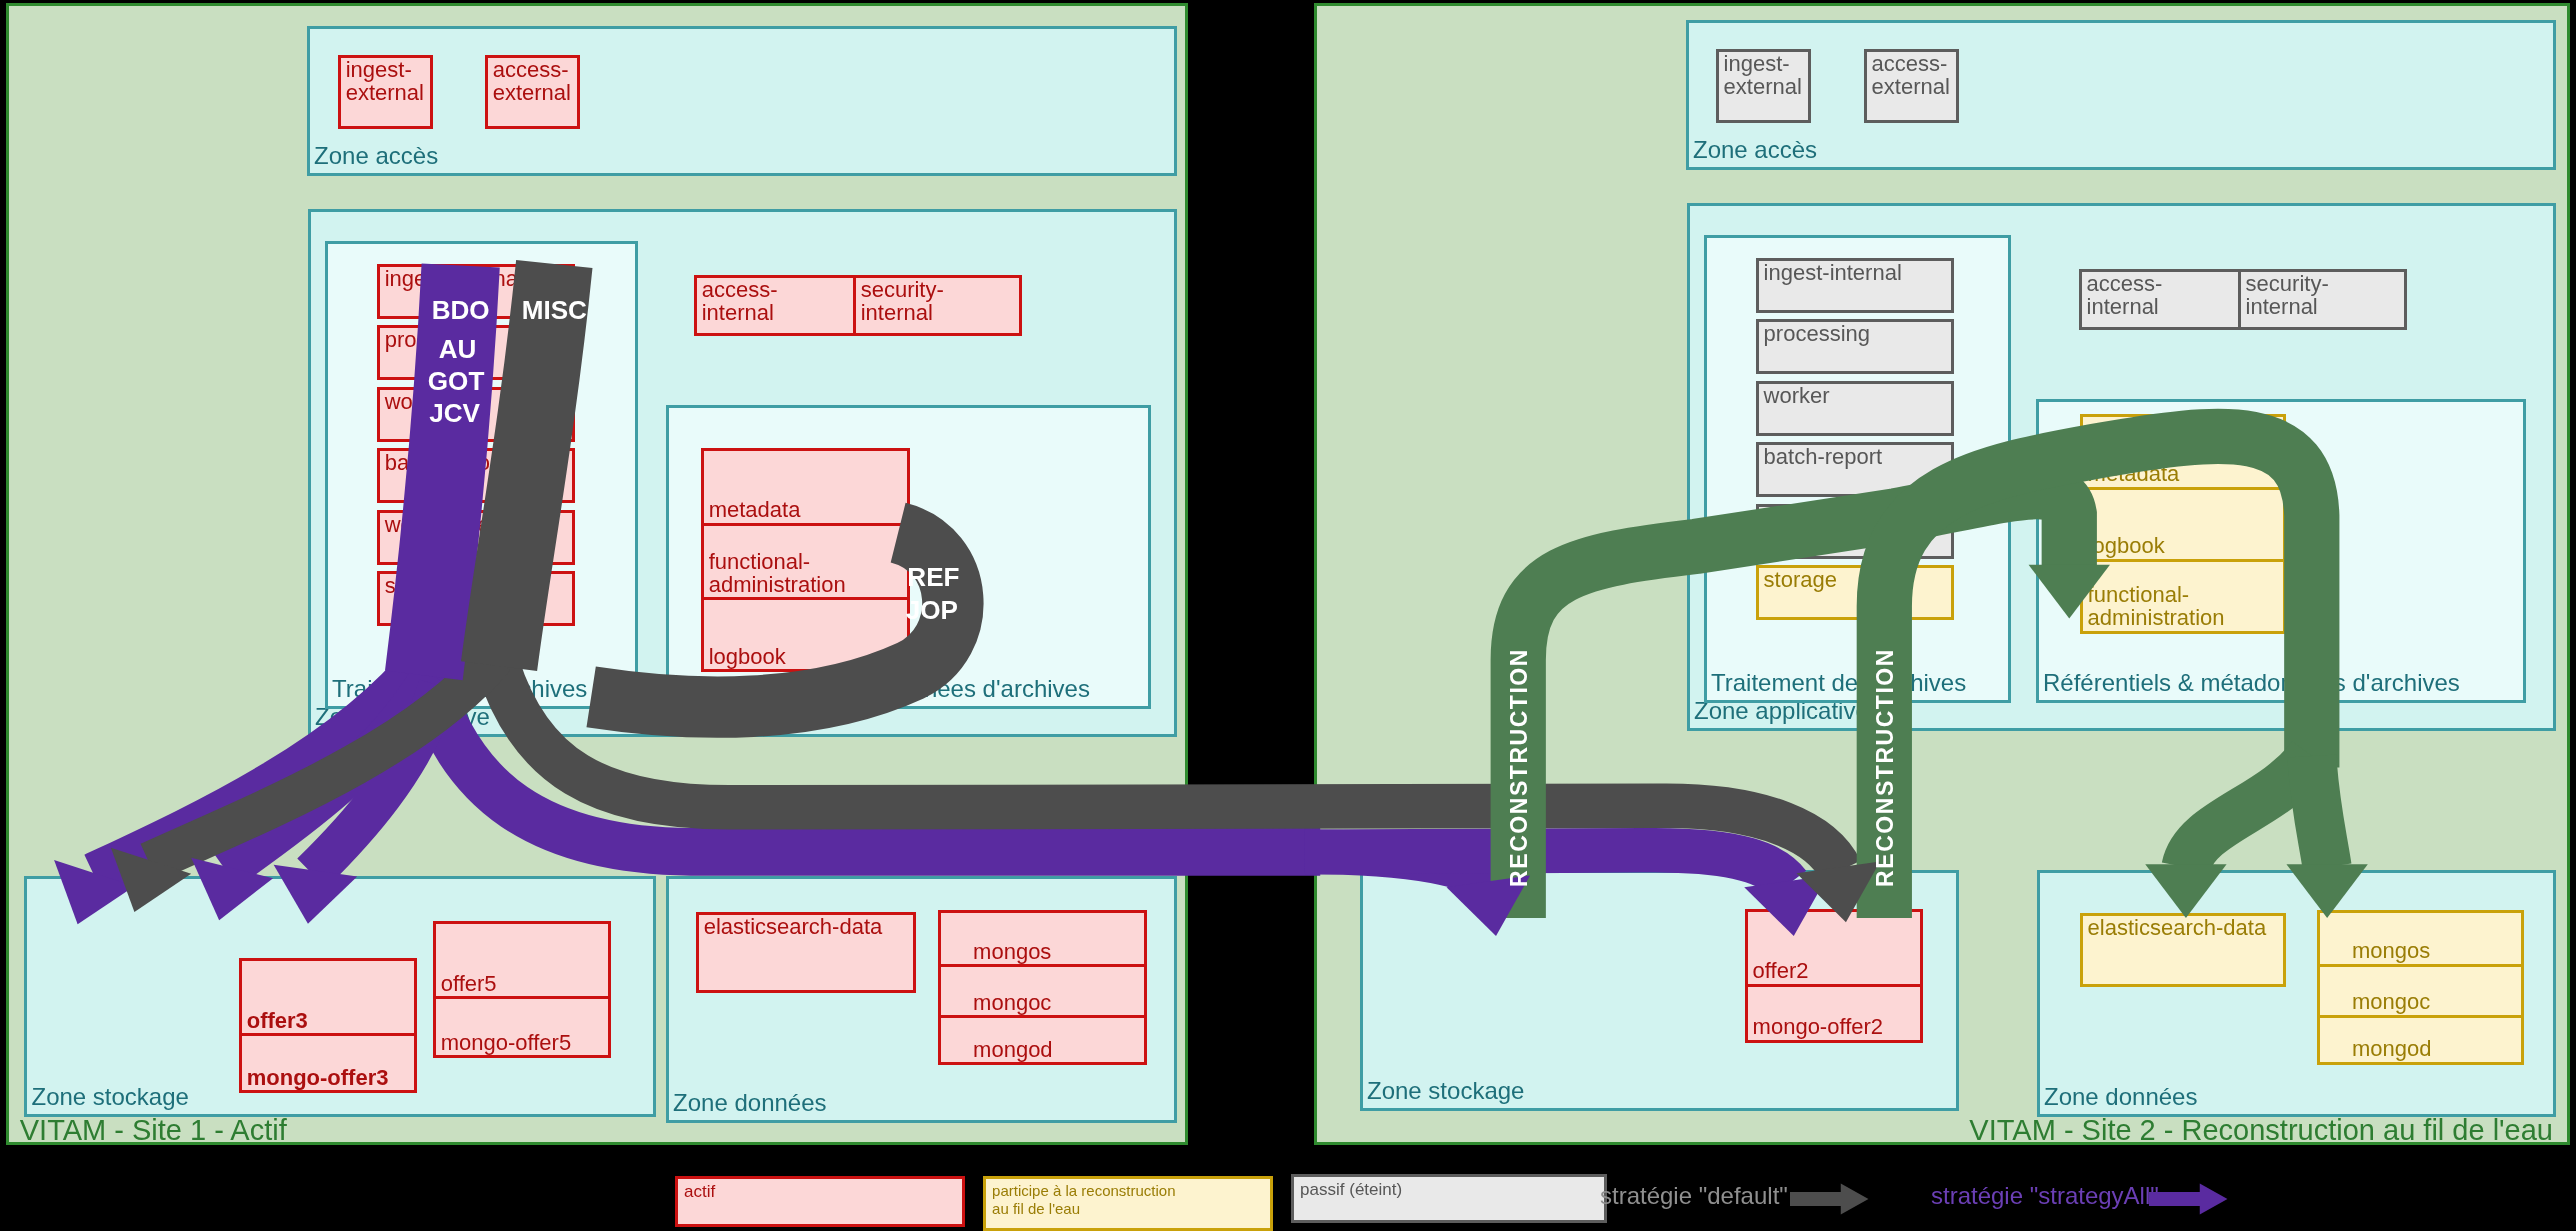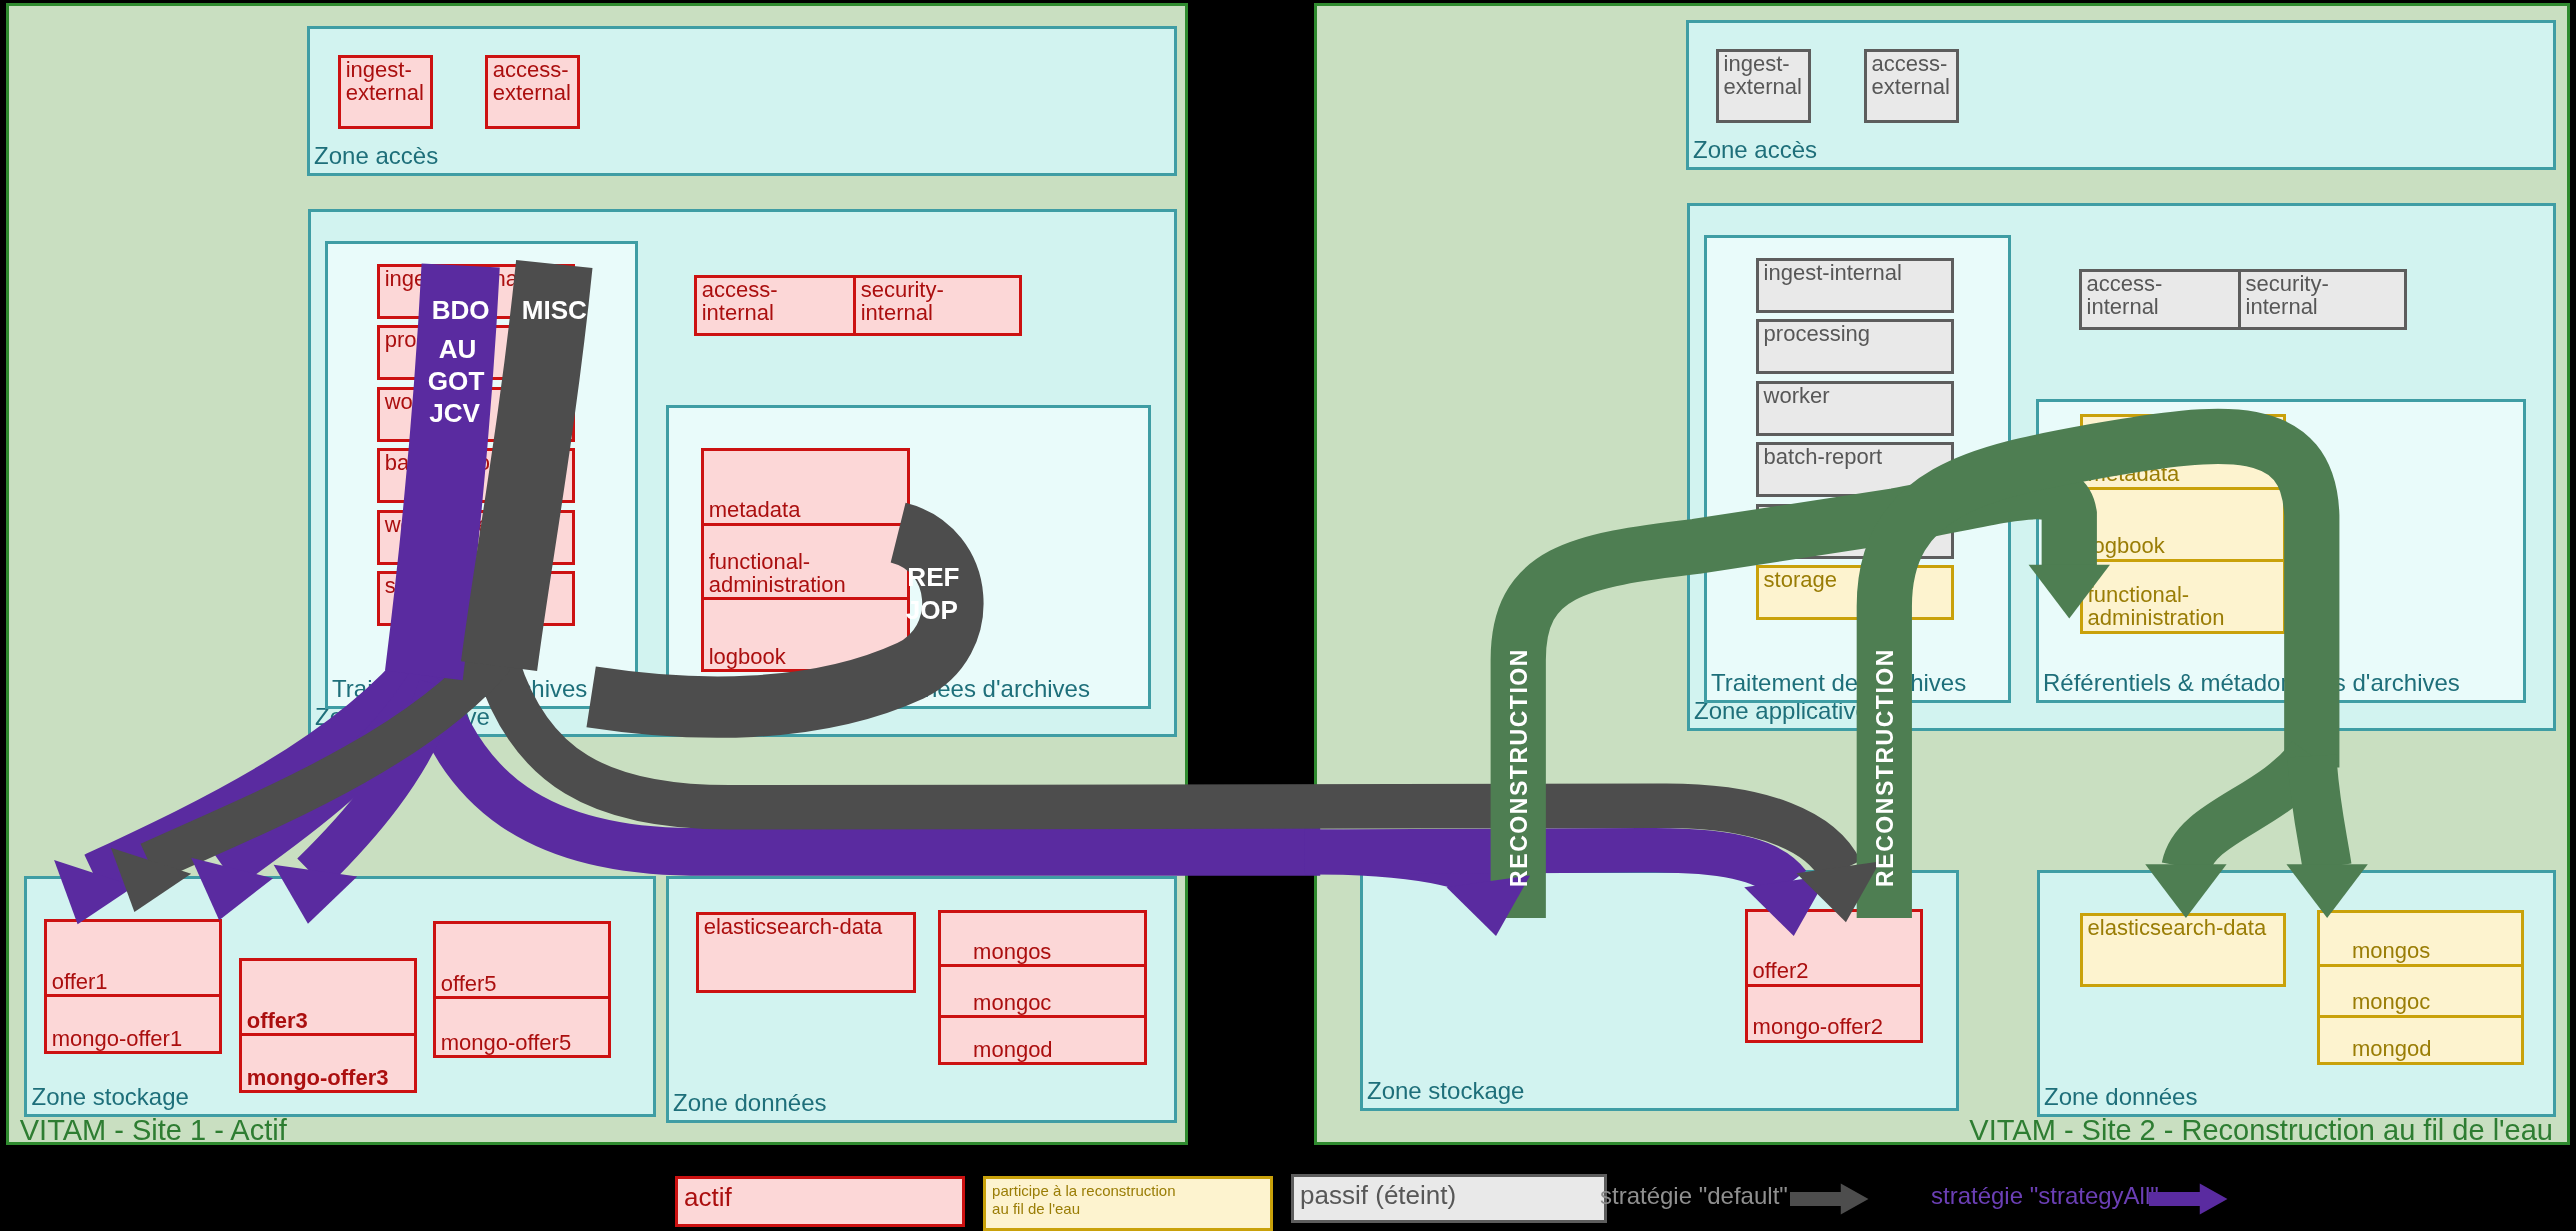--- a/index.html
+++ b/index.html
@@ -80,21 +80,21 @@
   #refstack2 .row:nth-child(2){height:74px;}
   #refstack2 .row:nth-child(3){height:74px;}
   #p4{left:1442px;top:912px;width:178px;height:134px;}
   #p2{left:1745px;top:909px;width:178px;height:134px;}
   #es2{left:2080px;top:913px;width:206px;height:74px;}
   #ms2{left:2317px;top:910px;width:207px;height:155px;}
   
   #title1{left:10.7px;top:1108px;}
   #title2{right:14px;top:1108px;}
   
-  .lgbox{position:absolute;box-sizing:border-box;font-size:26px;display:flex;align-items:flex-start;
+  .lgbox{position:absolute;box-sizing:border-box;font-size:17px;display:flex;align-items:flex-start;
          padding:3.1px 6.1px;z-index:60;}
   #lg-actif{left:675px;top:1176px;width:290px;height:51px;}
   #lg-part{left:983px;top:1176px;width:290px;height:55px;font-size:15px;line-height:1.2;
            flex-direction:column;align-items:flex-start;}
   #lg-pass{left:1291px;top:1174px;width:316px;height:49px;}
   .lgtext{position:absolute;font-size:24px;white-space:nowrap;z-index:60;}
   #lg-sd-text{left:1600px;top:1182px;color:#8f8f8f;}
   #lg-sa-text{left:1931px;top:1182px;color:#6b3fb5;}
   .lgarrow{position:absolute;z-index:60;}
   #lg-sd-arrow{left:1790px;top:1182px;}
@@ -160,28 +160,20 @@
         <span>functional-administration</span>
         </div>
       <div class="row">
         <span>logbook</span>
         </div>
     </div>
 
     <div class="zone" id="zs1">
       <div class="zlabel">Zone stockage</div>
     </div>
-    <div class="stack active" id="p1">
-      <div class="row">
-        <span>offer1</span>
-        </div>
-      <div class="row">
-        <span>mongo-offer1</span>
-        </div>
-    </div>
     <div class="stack active" id="p3">
       <div class="row">
         <span>offer3</span>
         </div>
       <div class="row">
         <span>mongo-offer3</span>
         </div>
     </div>
     <div class="stack active" id="p5">
       <div class="row">

